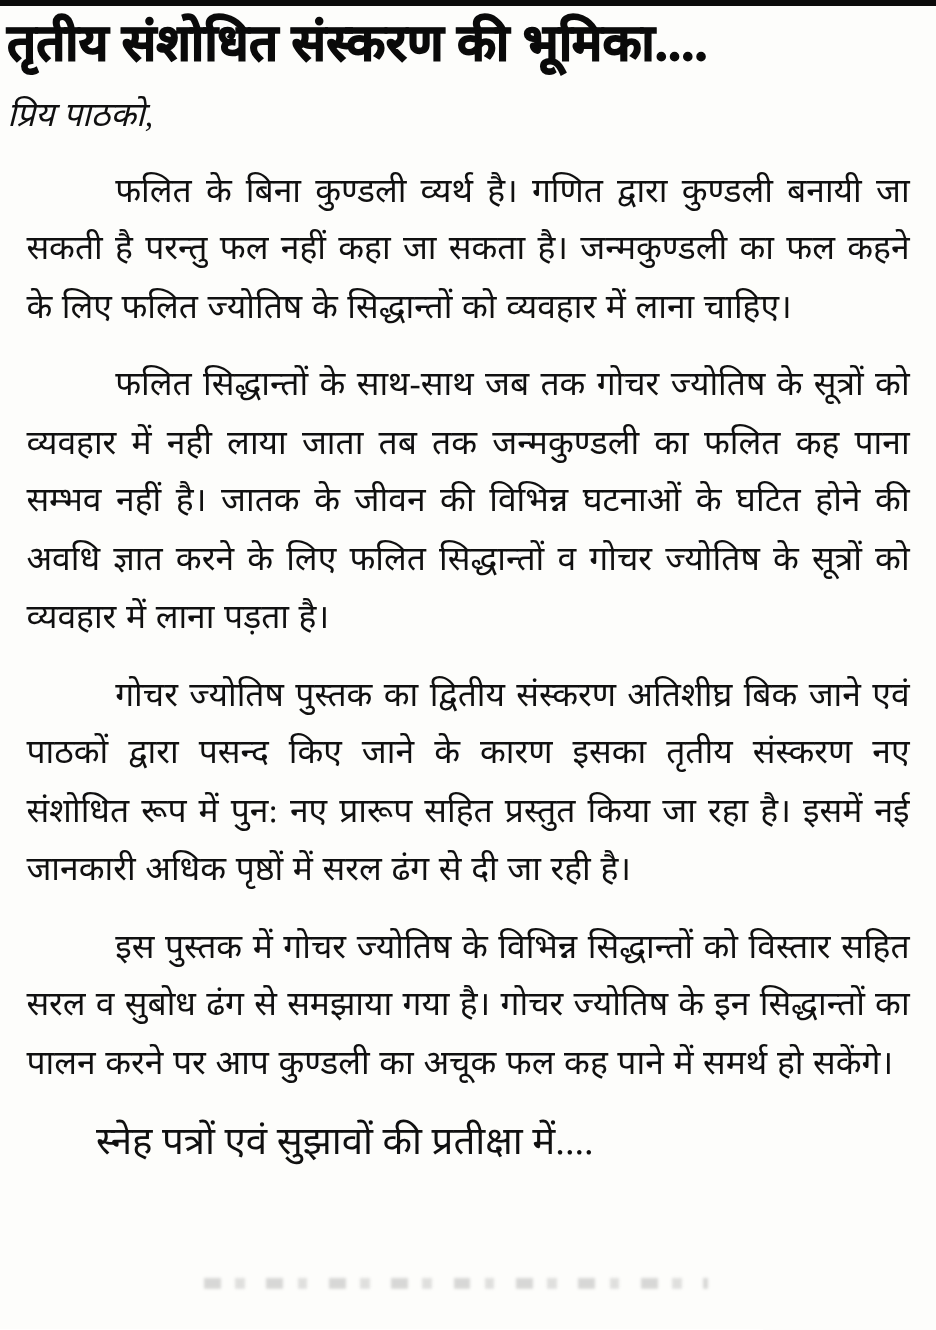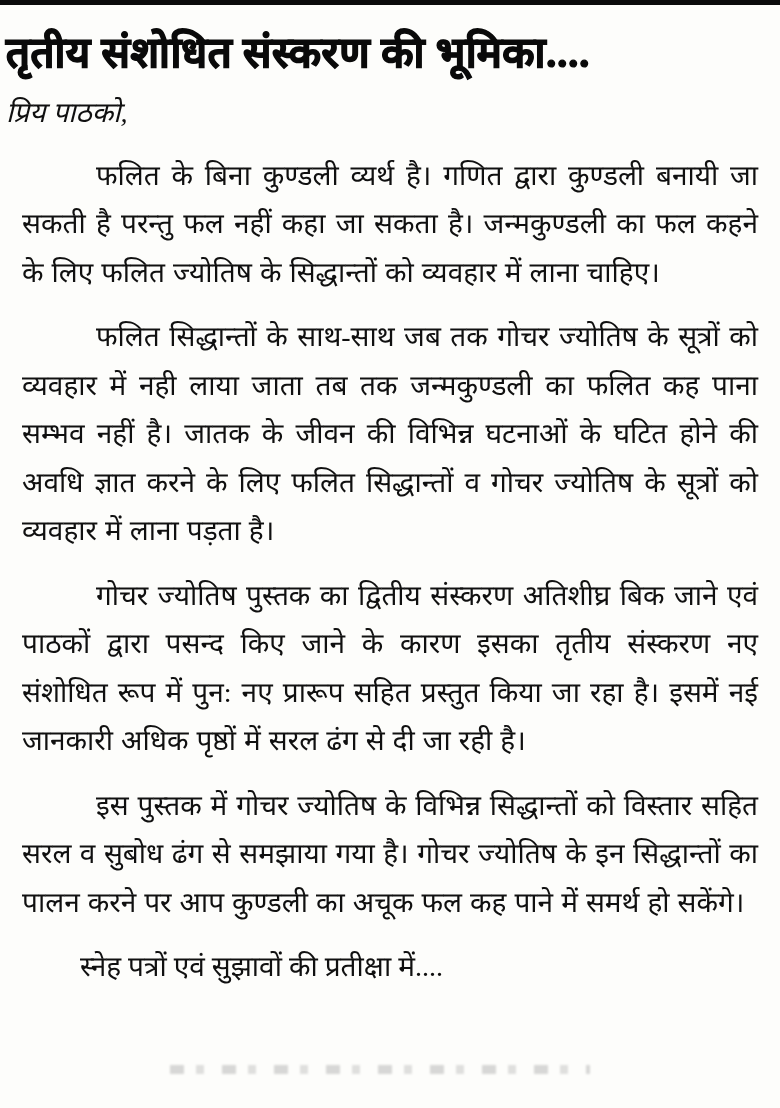--- a/index.html
+++ b/index.html
@@ -27,21 +27,21 @@
   }
   .content {
     position: absolute;
     top: 5px;
     left: 0;
     width: 100%;
     padding: 0 6px;
     box-sizing: border-box;
   }
   .doc-title {
-    margin: 22px 0 10px 0;
+    margin: 6px 0 10px 0;
     font-size: 42px;
     line-height: 1.25;
     font-weight: 900;
     letter-spacing: 0.5px;
     color: #0a0a0a;
     -webkit-text-stroke: 1.2px #0a0a0a;
     white-space: nowrap;
   }
   .salutation {
     margin: 0;
@@ -53,21 +53,21 @@
   .para {
     margin: 16px;
     font-size: 28px;
     line-height: 48.5px;
     text-align: justify;
     text-indent: 74px;
     word-spacing: 1px;
   }
   .closing {
     margin: 0;
-    font-size: 28px;
+    font-size: 32px;
     line-height: 48.5px;
     text-indent: 74px;
   }
   
   .scan-smudge {
     position: absolute;
     left: 170px;
     bottom: 34px;
     width: 420px;
     height: 9px;

